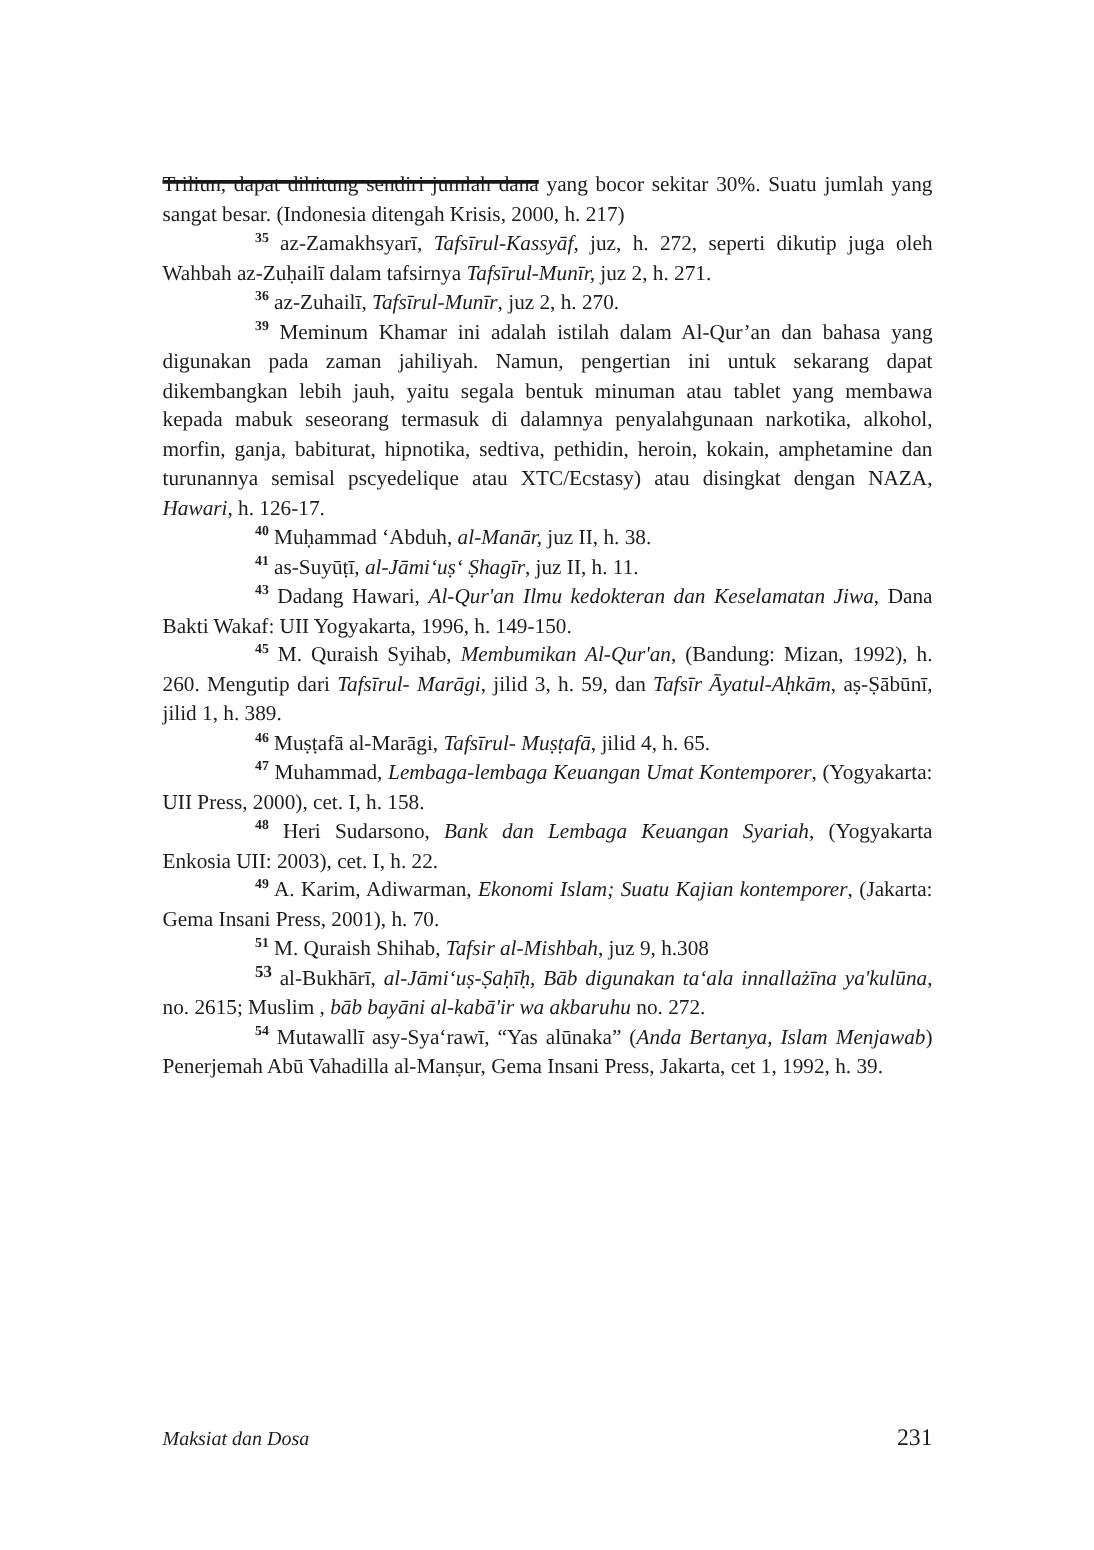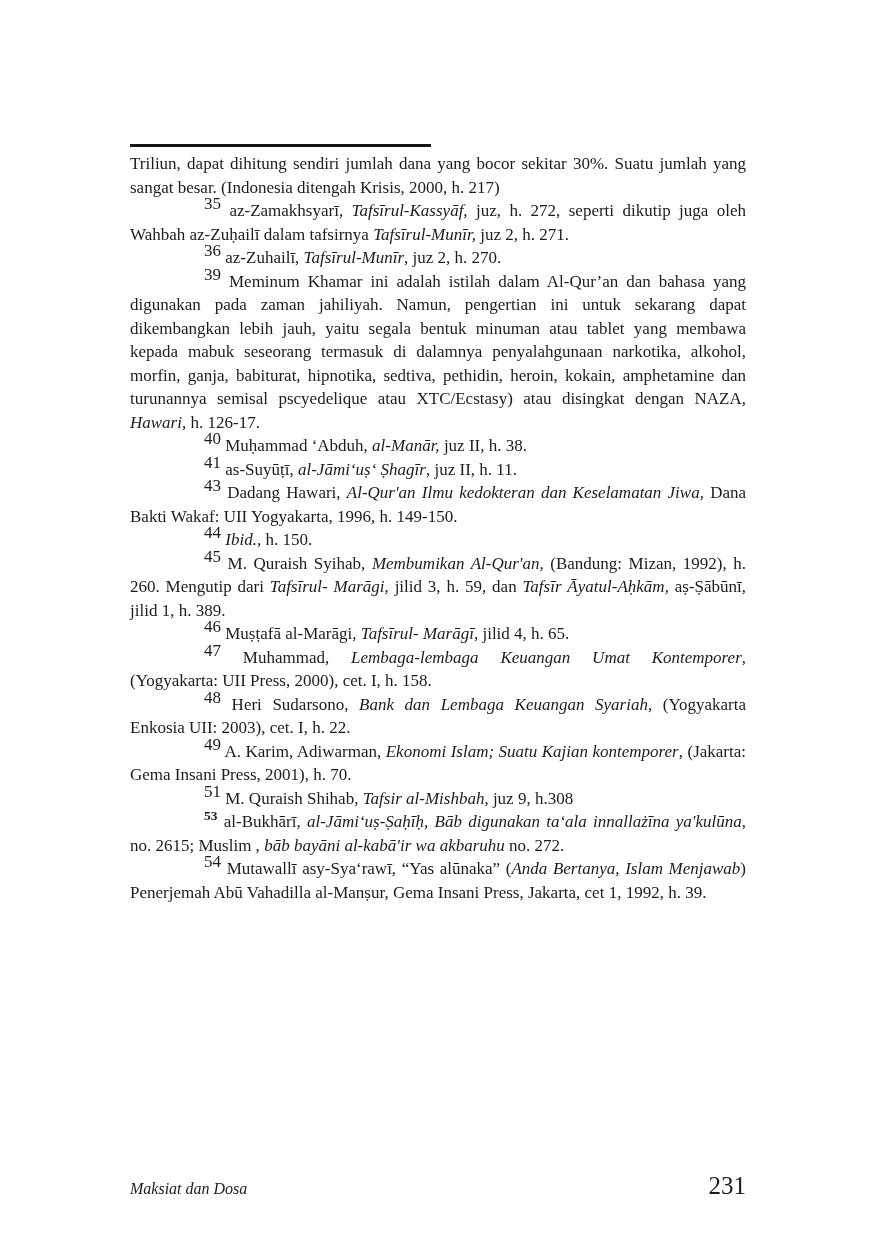--- a/index.html
+++ b/index.html
@@ -12,72 +12,71 @@
     overflow: hidden;
   }
   .separator-rule {
     position: absolute;
     left: 130px; top: 144px;
     width: 301px; height: 3px;
     background: #161616;
   }
   .text-block {
     position: absolute;
-    left: 130px; top: 152px;
+    left: 130px; top: 136px;
     width: 616px;
     font-size: 17px;
     line-height: 23.5px;
     text-align: justify;
   }
   .text-block p { margin: 0; }
   p.fn { text-indent: 74px; }
   .it { font-style: italic; }
   sup.num {
-    font-size: 17px;
+    font-size: 11px;
     line-height: 0;
     vertical-align: super;
+    font-weight: bold;
   }
   sup.num.big {
     font-size: 13.5px;
     font-weight: bold;
   }
   .page-footer {
     position: absolute;
     left: 130px; top: 1140px;
     width: 616px;
     display: flex;
     justify-content: space-between;
     align-items: baseline;
-    margin-top: 32px;
   }
   .running-title {
     font-style: italic;
     font-size: 16px;
   }
   .page-number {
-    font-size: 25px;
+    font-size: 19px;
   }
 </style>
 </head>
 <body>
 
 <div class="separator-rule"></div>
 
 <div class="text-block">
   <p><span>Triliun, dapat dihitung sendiri jumlah dana yang bocor sekitar 30%. Suatu jumlah yang sangat besar. (Indonesia ditengah Krisis, 2000, h. 217)</span></p>
   <div>
       <p class="fn"><sup class="num">35</sup> <span>az-Zamakhsyarī, </span><span class="it">Tafsīrul-Kassyāf,</span><span> juz, h. 272, seperti dikutip juga oleh Wahbah az-Zuḥailī dalam tafsirnya </span><span class="it">Tafsīrul-Munīr,</span><span> juz 2, h. 271.</span></p>
       <p class="fn"><sup class="num">36</sup> <span>az-Zuhailī, </span><span class="it">Tafsīrul-Munīr</span><span>, juz 2, h. 270.</span></p>
       <p class="fn"><sup class="num">39</sup> <span>Meminum Khamar ini adalah istilah dalam Al-Qur’an dan bahasa yang digunakan pada zaman jahiliyah. Namun, pengertian ini untuk sekarang dapat dikembangkan lebih jauh, yaitu segala bentuk minuman atau tablet yang membawa kepada mabuk seseorang termasuk di dalamnya penyalahgunaan narkotika, alkohol, morfin, ganja, babiturat, hipnotika, sedtiva, pethidin, heroin, kokain, amphetamine dan turunannya semisal pscyedelique atau XTC/Ecstasy) atau disingkat dengan NAZA, </span><span class="it">Hawari,</span><span> h. 126-17.</span></p>
       <p class="fn"><sup class="num">40</sup> <span>Muḥammad ‘Abduh, </span><span class="it">al-Manār,</span><span> juz II, h. 38.</span></p>
       <p class="fn"><sup class="num">41</sup> <span>as-Suyūṭī, </span><span class="it">al-Jāmi‘uṣ‘ Ṣhagīr</span><span>, juz II, h. 11.</span></p>
       <p class="fn"><sup class="num">43</sup> <span>Dadang Hawari, </span><span class="it">Al-Qur'an Ilmu kedokteran dan Keselamatan Jiwa</span><span>, Dana Bakti Wakaf: UII Yogyakarta, 1996, h. 149-150.</span></p>
-      <p class="fn"><sup class="num">44</sup> <span class="it">Ibid.</span><span>, h. 150.</span></p>
       <p class="fn"><sup class="num">45</sup> <span>M. Quraish Syihab, </span><span class="it">Membumikan Al-Qur'an</span><span>, (Bandung: Mizan, 1992), h. 260. Mengutip dari </span><span class="it">Tafsīrul- Marāgi</span><span>, jilid 3, h. 59, dan </span><span class="it">Tafsīr Āyatul-Aḥkām</span><span>, aṣ-Ṣābūnī, jilid 1, h. 389.</span></p>
-      <p class="fn"><sup class="num">46</sup> <span>Muṣṭafā al-Marāgi, </span><span class="it">Tafsīrul- Marāgī</span><span>, jilid 4, h. 65.</span></p>
+      <p class="fn"><sup class="num">46</sup> <span>Muṣṭafā al-Marāgi, </span><span class="it">Tafsīrul- Muṣṭafā</span><span>, jilid 4, h. 65.</span></p>
       <p class="fn"><sup class="num">47</sup> <span>Muhammad, </span><span class="it">Lembaga-lembaga Keuangan Umat Kontemporer</span><span>, (Yogyakarta: UII Press, 2000), cet. I, h. 158.</span></p>
       <p class="fn"><sup class="num">48</sup> <span>Heri Sudarsono, </span><span class="it">Bank dan Lembaga Keuangan Syariah</span><span>, (Yogyakarta Enkosia UII: 2003), cet. I, h. 22.</span></p>
       <p class="fn"><sup class="num">49</sup> <span>A. Karim, Adiwarman, </span><span class="it">Ekonomi Islam; Suatu Kajian kontemporer</span><span>, (Jakarta: Gema Insani Press, 2001), h. 70.</span></p>
       <p class="fn"><sup class="num">51</sup> <span>M. Quraish Shihab, </span><span class="it">Tafsir al-Mishbah</span><span>, juz 9, h.308</span></p>
       <p class="fn"><sup class="num big">53</sup> <span>al-Bukhārī, </span><span class="it">al-Jāmi‘uṣ-Ṣaḥīḥ, Bāb digunakan ta‘ala innallażīna ya'kulūna</span><span>, no. 2615; Muslim , </span><span class="it">bāb bayāni al-kabā'ir wa akbaruhu</span><span> no. 272.</span></p>
       <p class="fn"><sup class="num">54</sup> <span>Mutawallī asy-Sya‘rawī, “Yas alūnaka” (</span><span class="it">Anda Bertanya, Islam Menjawab</span><span>) Penerjemah Abū Vahadilla al-Manṣur, Gema Insani Press, Jakarta, cet 1, 1992, h. 39.</span></p>
     </div>
 </div>
 
 <div class="page-footer">

